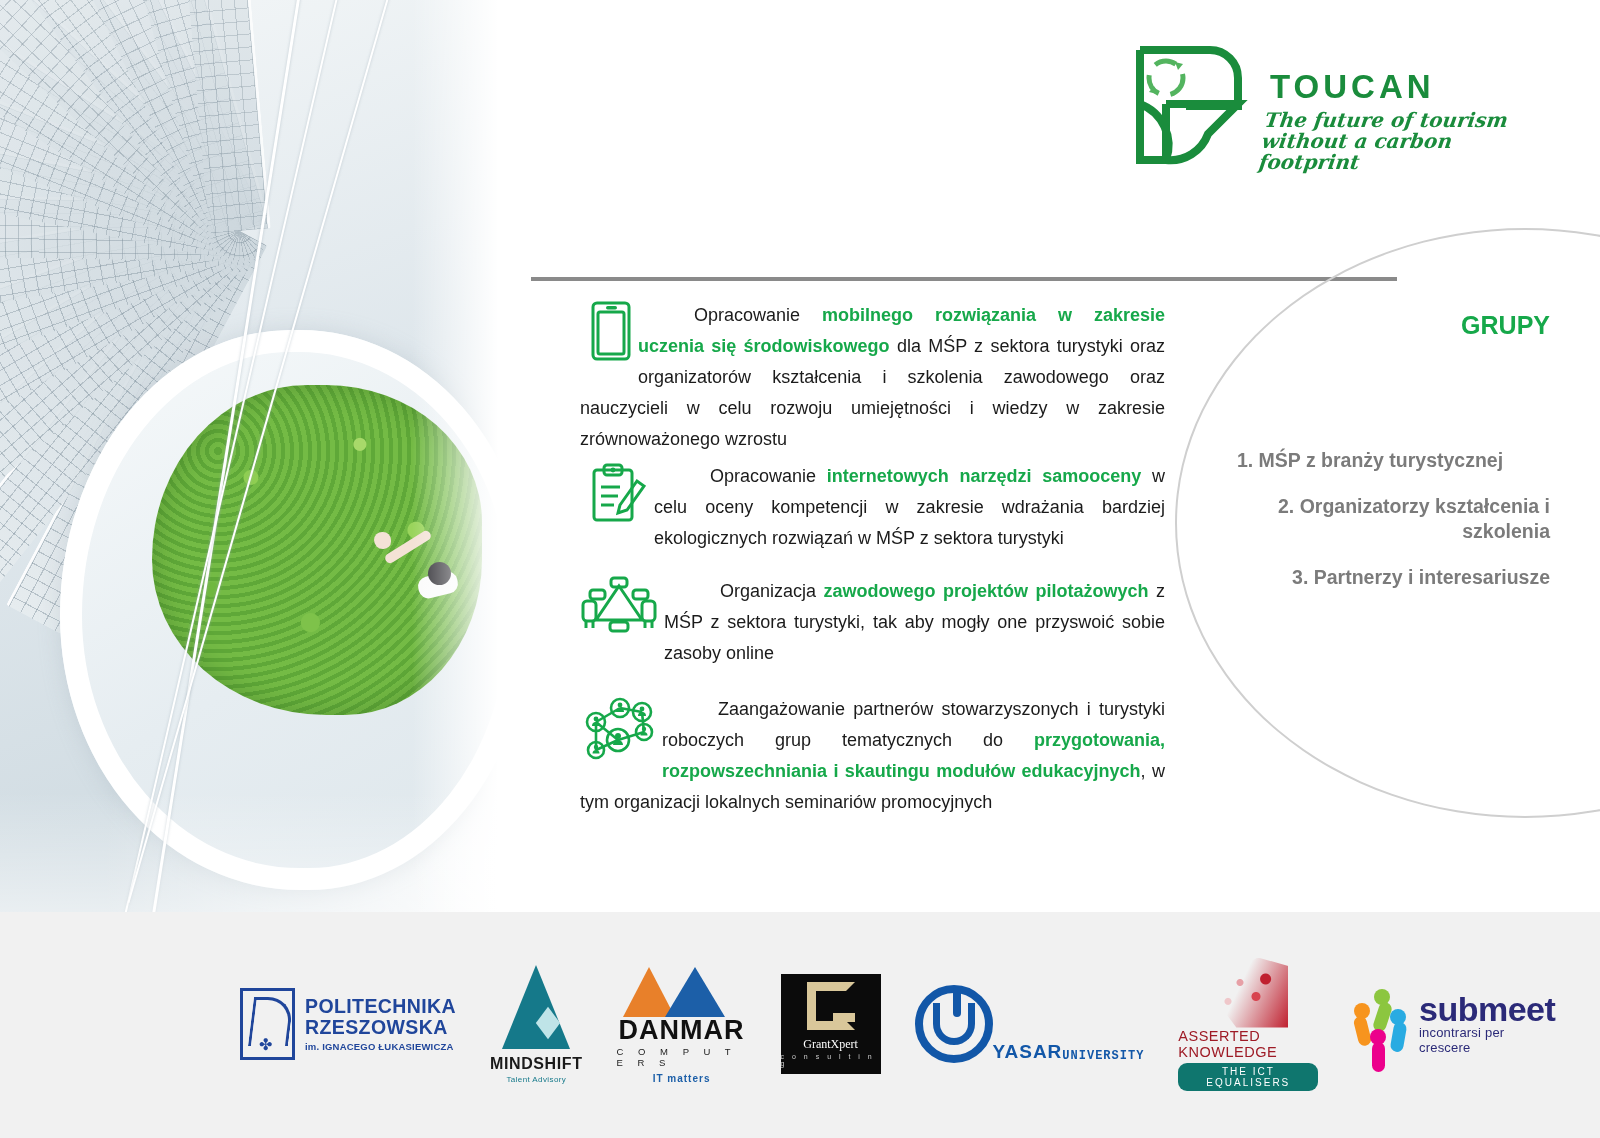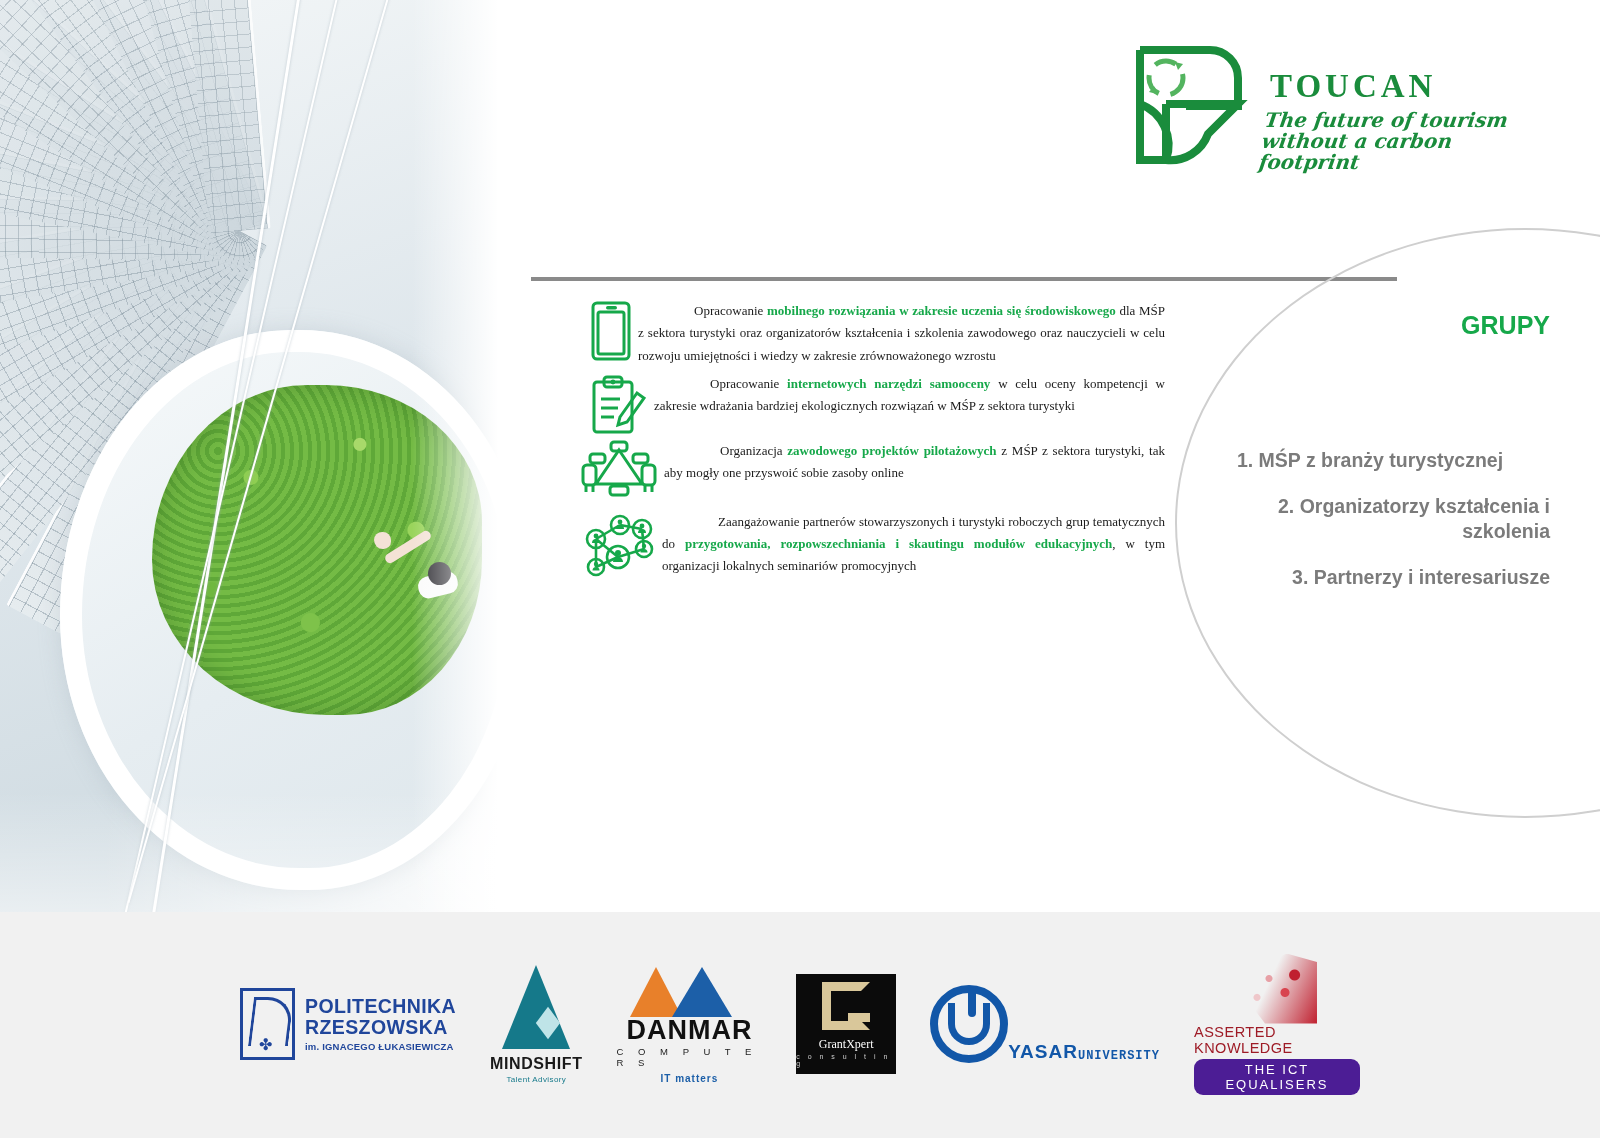--- a/index.html
+++ b/index.html
@@ -64,36 +64,36 @@
   
   .cable { position:absolute; background:#fff; box-shadow:0 0 3px rgba(160,175,185,.6); }
   .photo .cornerFade { position:absolute; right:-2px; top:0; width:120px; height:912px;
     background:linear-gradient(90deg, rgba(255,255,255,0) 0%, #fff 72%); }
   .photo .bottomFade { position:absolute; left:0; bottom:0; width:530px; height:120px;
     background:linear-gradient(0deg, rgba(255,255,255,.55) 0%, rgba(255,255,255,0) 100%); }
 
   
   .logo { position:absolute; left:1122px; top:40px; width:420px; height:140px; }
   .brand-name { position:absolute; left:148px; top:28px; font-size:33px; font-weight:bold;
-    letter-spacing:4px; color:#1a8c3c; font-family:Liberation Serif, serif; }
+    letter-spacing:4px; color:#1a8c3c; font-family:Liberation Sans, sans-serif; }
   .brand-tag { position:absolute; left:140px; top:70px; width:280px; color:#1a8c3c;
     font-family:"DejaVu Serif", serif; font-style:italic; font-weight:bold; font-size:20px;
     line-height:1.05; transform: skewX(-8deg); }
 
   
   .heading { position:absolute; left:592px; top:218px; font-size:28px; font-weight:bold;
     color:#16a84a; letter-spacing:.4px; }
   .rule { position:absolute; left:531px; top:277px; width:866px; height:4px; background:#8a8a8a; }
 
   
   .body { position:absolute; left:580px; top:300px; width:585px; }
   .item { position:relative; margin-bottom:6px; }
   .icon { float:left; margin:0 6px 0 10px; }
-  .ptext { font-size:13px; line-height:1.72; color:#1b1b1b; text-align:justify;
-    font-family:Liberation Serif, serif; }
+  .ptext { font-size:18px; line-height:1.72; color:#1b1b1b; text-align:justify;
+    font-family:Liberation Sans, sans-serif; }
   .ptext .hl { color:#16a84a; font-weight:bold; }
   .ind { display:inline-block; width:56px; }
 
   
   .ellipse { position:absolute; left:1175px; top:228px; width:700px; height:590px;
     border:2px solid #cfcfcf; border-radius:50%; }
   .groups-title { position:absolute; left:1240px; top:305px; width:310px; text-align:right;
     font-size:25px; font-weight:bold; color:#16a84a; line-height:1.6; }
   .groups-list { position:absolute; left:1190px; top:448px; width:360px; text-align:right;
     color:#7b7b7b; font-size:19.5px; font-weight:bold; line-height:1.25; }
@@ -148,22 +148,22 @@
   .ak-face { width:80px; height:70px; position:relative;
     background:
       radial-gradient(circle at 72% 30%, #c0202f 0 5px, transparent 6px),
       radial-gradient(circle at 60% 55%, #d8444f 0 4px, transparent 5px),
       radial-gradient(circle at 40% 35%, #e7a0a6 0 3px, transparent 4px),
       radial-gradient(circle at 25% 62%, #efc7ca 0 3px, transparent 4px),
       linear-gradient(115deg, rgba(255,255,255,0) 40%, #c0202f 100%);
     clip-path: polygon(62% 0,100% 12%,100% 100%,35% 100%,10% 62%,22% 22%);
   }
   .ak-t1 { font-size:14.5px; color:#9e1b26; letter-spacing:.5px; }
-  .ak-bar { background:#4c1d95; color:#fff; font-size:13px; letter-spacing:2px;
-    padding:3px 18px; border-radius:9px; margin-top:3px; text-align:center; }
+  .ak-bar { background:#0f766e; color:#fff; font-size:10px; letter-spacing:2px;
+    padding:3px 28px; border-radius:9px; margin-top:3px; text-align:center; }
 
   .sm-fig { position:relative; width:62px; height:70px; }
   .sm-p { position:absolute; width:16px; height:16px; border-radius:50%; }
   .sm-b { position:absolute; width:13px; height:30px; border-radius:7px; }
   .sm-t1 { font-size:34px; font-weight:bold; color:#2b2a78; letter-spacing:-.5px; line-height:.95; }
   .sm-t2 { font-size:13px; color:#2b2a78; letter-spacing:.2px; }
 </style>
 </head>
 <body>
 
@@ -375,16 +375,34 @@
       </div>
 
       <div class="lg">
         <div style="display:flex;flex-direction:column;align-items:center;">
           <div class="ak-face"></div>
           <div class="ak-t1">ASSERTED KNOWLEDGE</div>
           <div class="ak-bar">THE ICT EQUALISERS</div>
         </div>
       </div>
 
+      <div class="lg">
+        <div style="display:flex;align-items:center;gap:6px;">
+          <div class="sm-fig">
+            <div class="sm-p" style="left:22px;top:0;background:#8cc63f;"></div>
+            <div class="sm-b" style="left:24px;top:13px;background:#8cc63f;transform:rotate(18deg);"></div>
+            <div class="sm-p" style="left:2px;top:14px;background:#f7941e;"></div>
+            <div class="sm-b" style="left:4px;top:27px;background:#f7941e;transform:rotate(-14deg);"></div>
+            <div class="sm-p" style="left:38px;top:20px;background:#29abe2;"></div>
+            <div class="sm-b" style="left:40px;top:33px;background:#29abe2;transform:rotate(10deg);"></div>
+            <div class="sm-p" style="left:18px;top:40px;background:#ec008c;"></div>
+            <div class="sm-b" style="left:20px;top:53px;background:#ec008c;"></div>
+          </div>
+          <div>
+            <div class="sm-t1">submeet</div>
+            <div class="sm-t2">incontrarsi per crescere</div>
+          </div>
+        </div>
+      </div>
 
     </div>
   </div>
 </div>
 
 </body></html>

